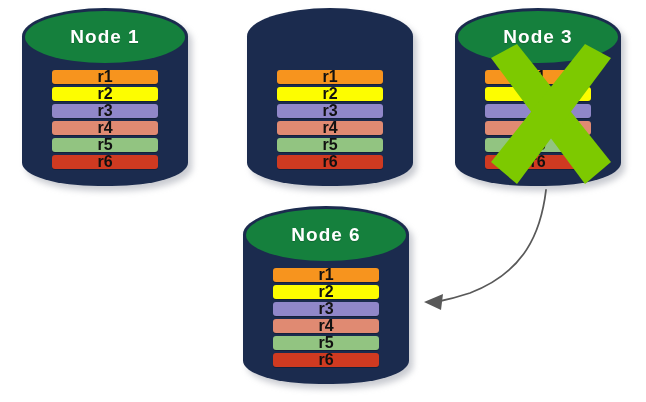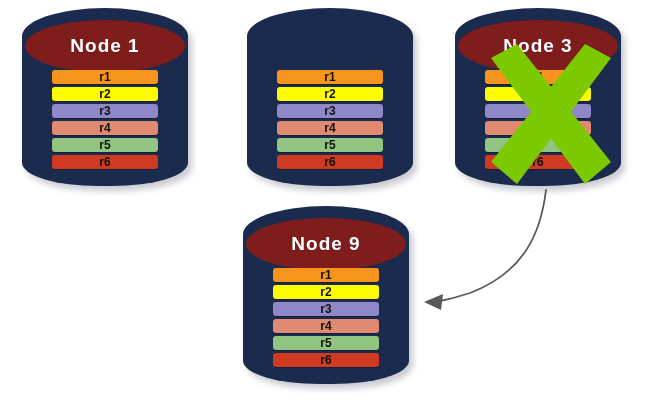--- a/index.html
+++ b/index.html
@@ -21,22 +21,22 @@
     filter:blur(3px);
     z-index:0;
   }
   .cyl-body{
     position:absolute;left:0;top:0;width:100%;height:100%;
     background:#1b2b4e;
     border-radius:50% 50% 46% 46% / 16% 16% 13% 13%;
     z-index:1;
   }
   .cyl-top{
-    position:absolute;left:2%;top:12px;width:96%;height:52px;
-    background:#7f1d1d;
+    position:absolute;left:2%;top:3px;width:96%;height:52px;
+    background:#15803d;
     border-radius:50%;
     z-index:2;
     display:flex;align-items:center;justify-content:center;
   }
   .cyl-title{
     color:#ffffff;
     font-weight:bold;
     font-size:19px;
     letter-spacing:1px;
     text-shadow:0 1px 1px rgba(0,0,0,.18);
@@ -46,21 +46,21 @@
     position:absolute;
     left:18%;right:18%;
     top:62px;
     z-index:3;
   }
   .row{
     height:14px;
     margin-bottom:3px;
     border-radius:3px;
     display:flex;align-items:flex-start;justify-content:center;
-    font-size:12px;
+    font-size:16px;
     font-weight:bold;
     color:#111111;
     line-height:14px;
     box-shadow:0 1px 0 rgba(0,0,0,.25);
   }
 
   
   .x-mark{position:absolute;z-index:6;pointer-events:none;}
 
   
@@ -156,21 +156,21 @@
     <g fill="#7dc900">
       <polygon points="4,14 30,0 124,118 98,140"></polygon>
       <polygon points="124,14 98,0 4,118 30,140"></polygon>
     </g>
   </svg>
 
   <div class="node" id="node-4" style="left:243px;top:206px;width:166px;height:178px;">
     <div class="cyl-shadow"></div>
     <div class="cyl-body"></div>
     <div class="cyl-top">
-      <span class="cyl-title">Node  9</span>
+      <span class="cyl-title">Node  6</span>
     </div>
     <div class="rows">
       <div class="row" style="background:#f7941e;">
           <span>r1</span>
         </div>
       <div class="row" style="background:#fdfd00;">
           <span>r2</span>
         </div>
       <div class="row" style="background:#9087c9;">
           <span>r3</span>

